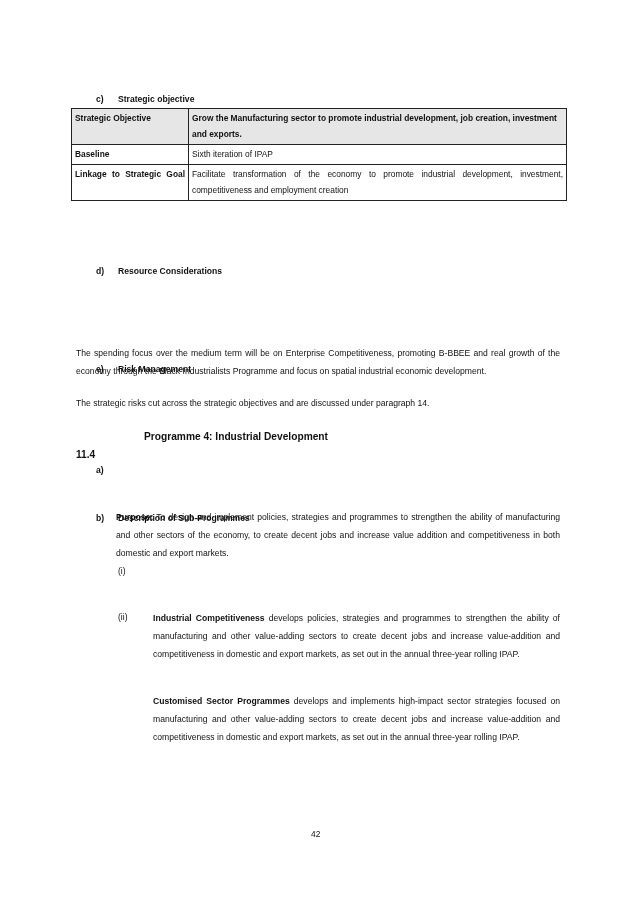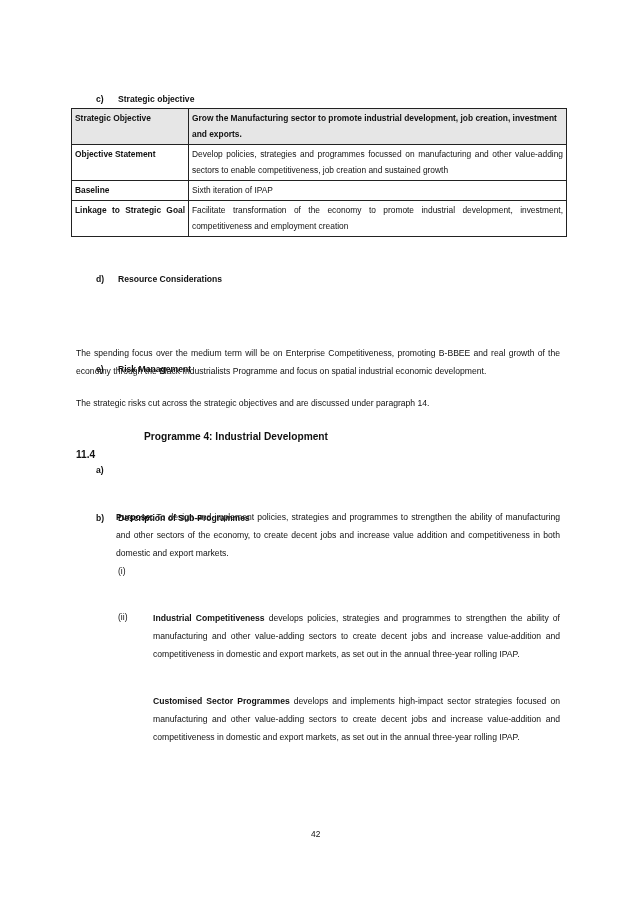--- a/index.html
+++ b/index.html
@@ -36,35 +36,31 @@
   <span class="lbl">c)</span><span>Strategic objective</span>
 </div>
 
 <table class="obj">
   <tbody>
       <tr class="head">
     <td class="c1 bold">Strategic Objective</td>
     <td class="bold">Grow the Manufacturing sector to promote industrial development, job creation, investment and exports.</td>
   </tr>
   <tr>
-    <td class="c1 bold">Objective Statement</td>
-    <td class="justify">Develop policies, strategies and programmes focussed on manufacturing and other value-adding sectors to enable competitiveness, job creation and sustained growth</td>
-  </tr>
-  <tr>
     <td class="c1 bold">Baseline</td>
     <td>Sixth iteration of IPAP</td>
   </tr>
   <tr>
     <td class="c1 bold justify" style="text-align-last:justify;margin-top:16px;"><span>Linkage to Strategic Goal</span></td>
     <td class="justify">Facilitate transformation of the economy to promote industrial development, investment, competitiveness and employment creation</td>
   </tr>
 </tbody>
   </table>
 
-<div class="abs heading-sm" style="left:96px; top:266px;margin-top:8px;">
+<div class="abs heading-sm" style="left:96px; top:266px;">
   <span class="lbl">d)</span><span>Resource Considerations</span>
 </div>
 <div class="abs para" style="left:76px; top:296px; width:484px;">The spending focus over the medium term will be on Enterprise Competitiveness, promoting B-BBEE and real growth of the economy through the Black Industrialists Programme and focus on spatial industrial economic development.</div>
 
 <div class="abs heading-sm" style="left:96px; top:364px;">
   <span class="lbl">e)</span><span>Risk Management</span>
 </div>
 <div class="abs" style="left:76px; top:398px; width:484px;">The strategic risks cut across the strategic objectives and are discussed under paragraph 14.</div>
 
 <div class="abs h2" style="left:76px; top:449px;">11.4</div>

